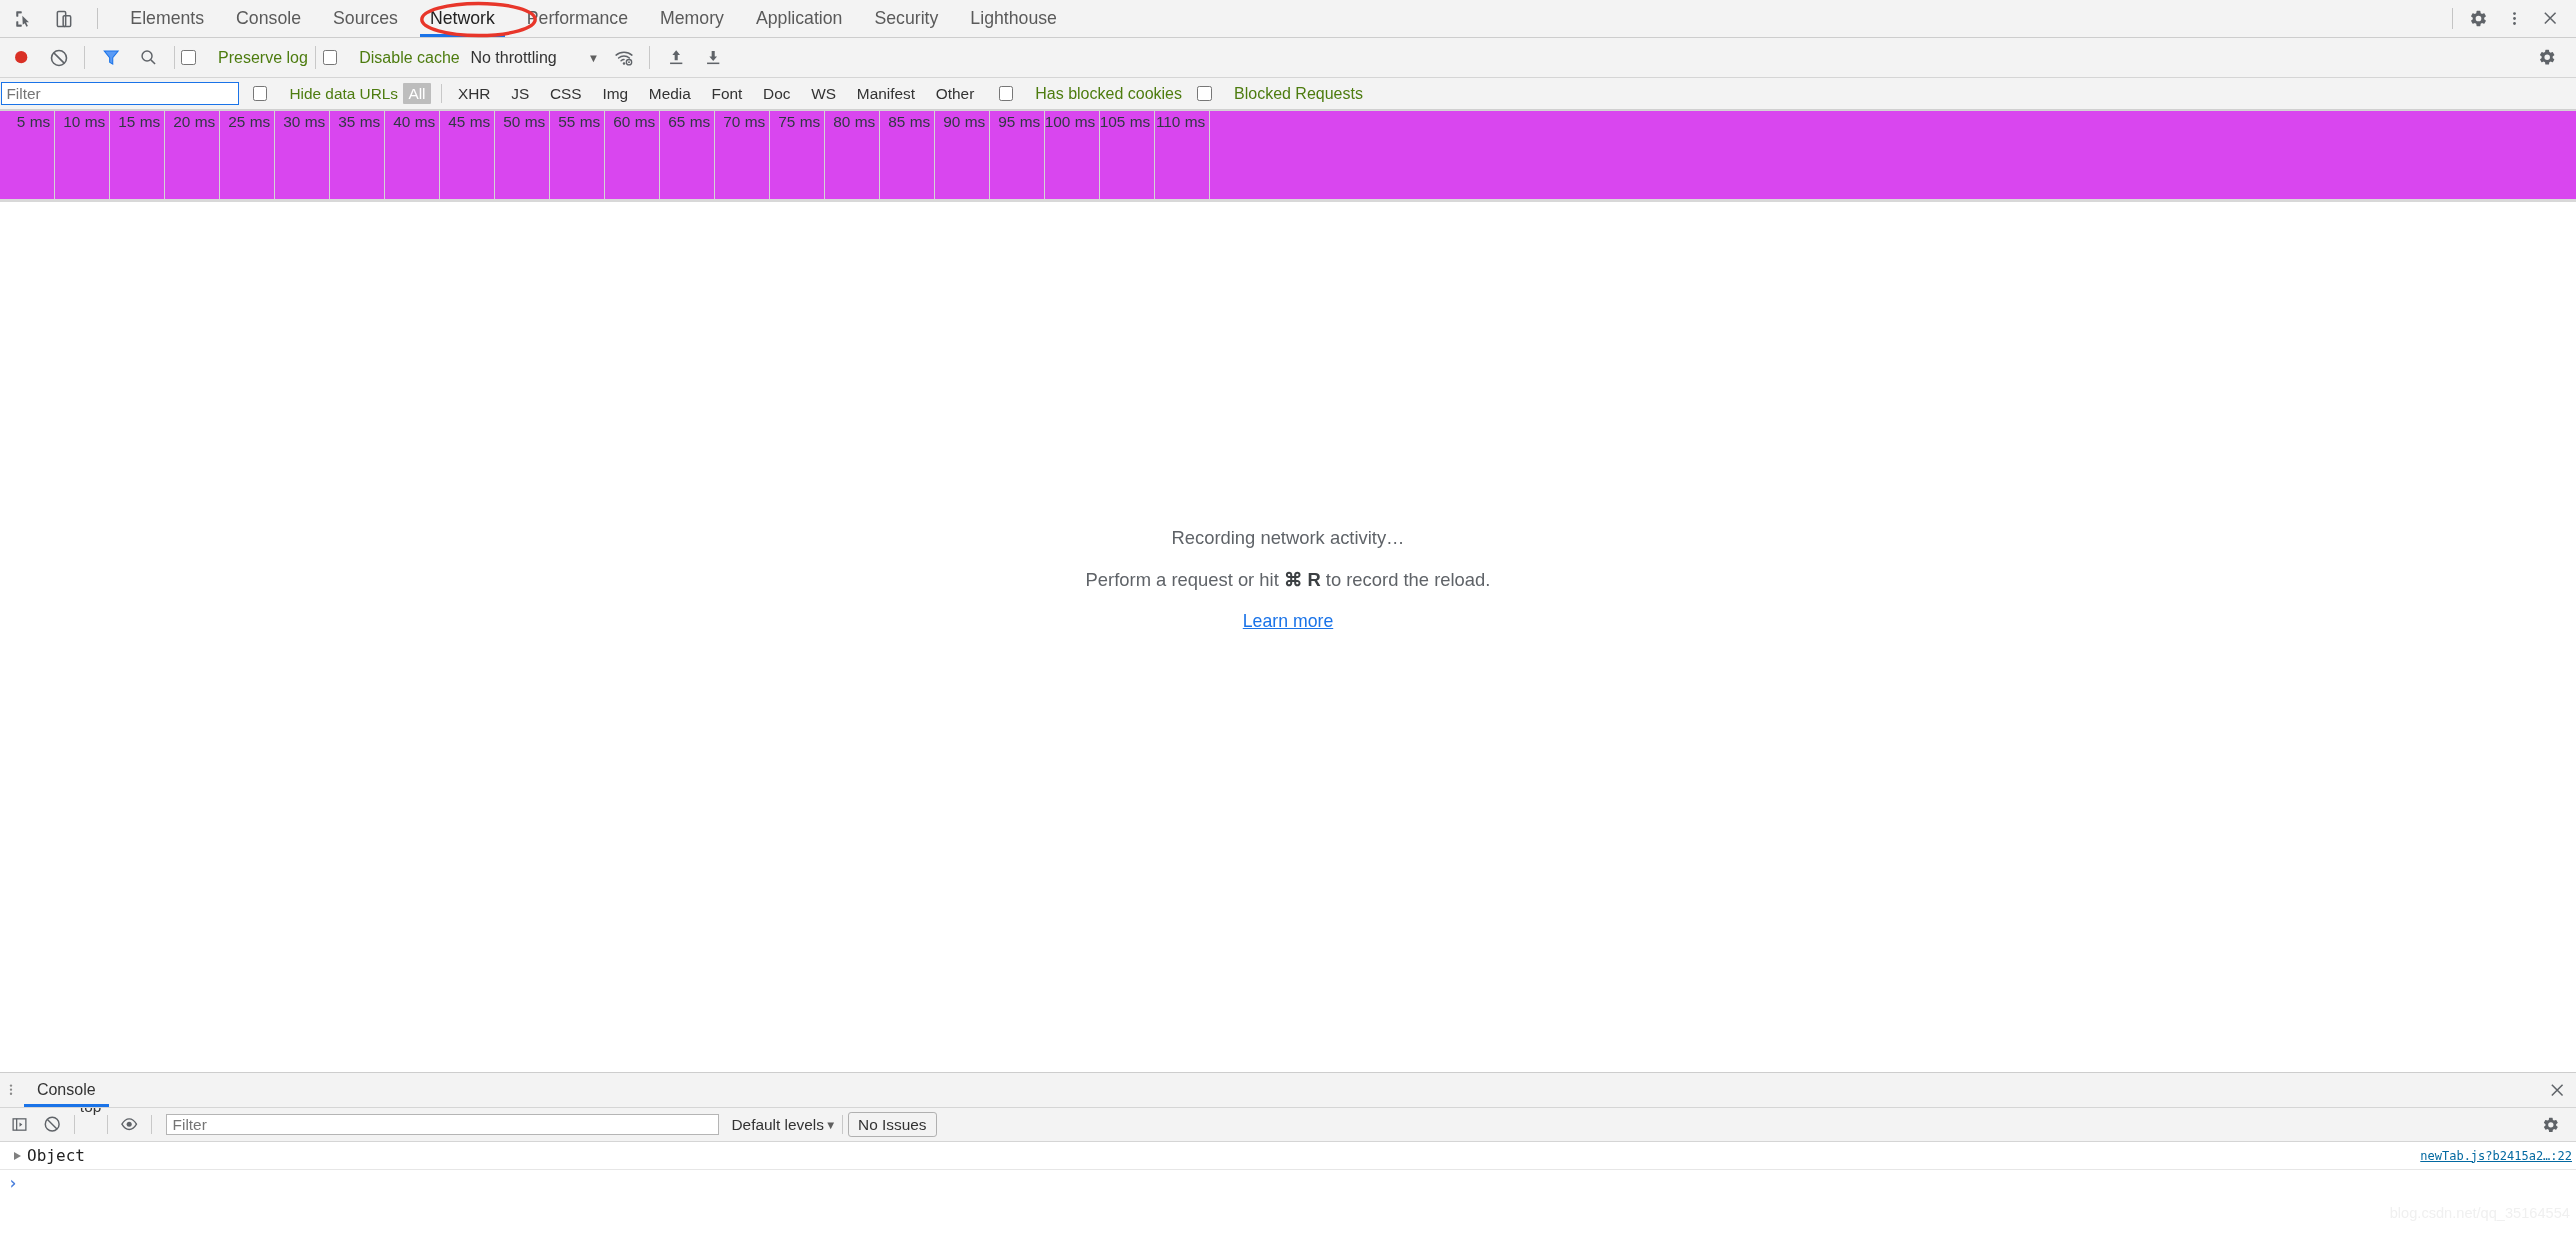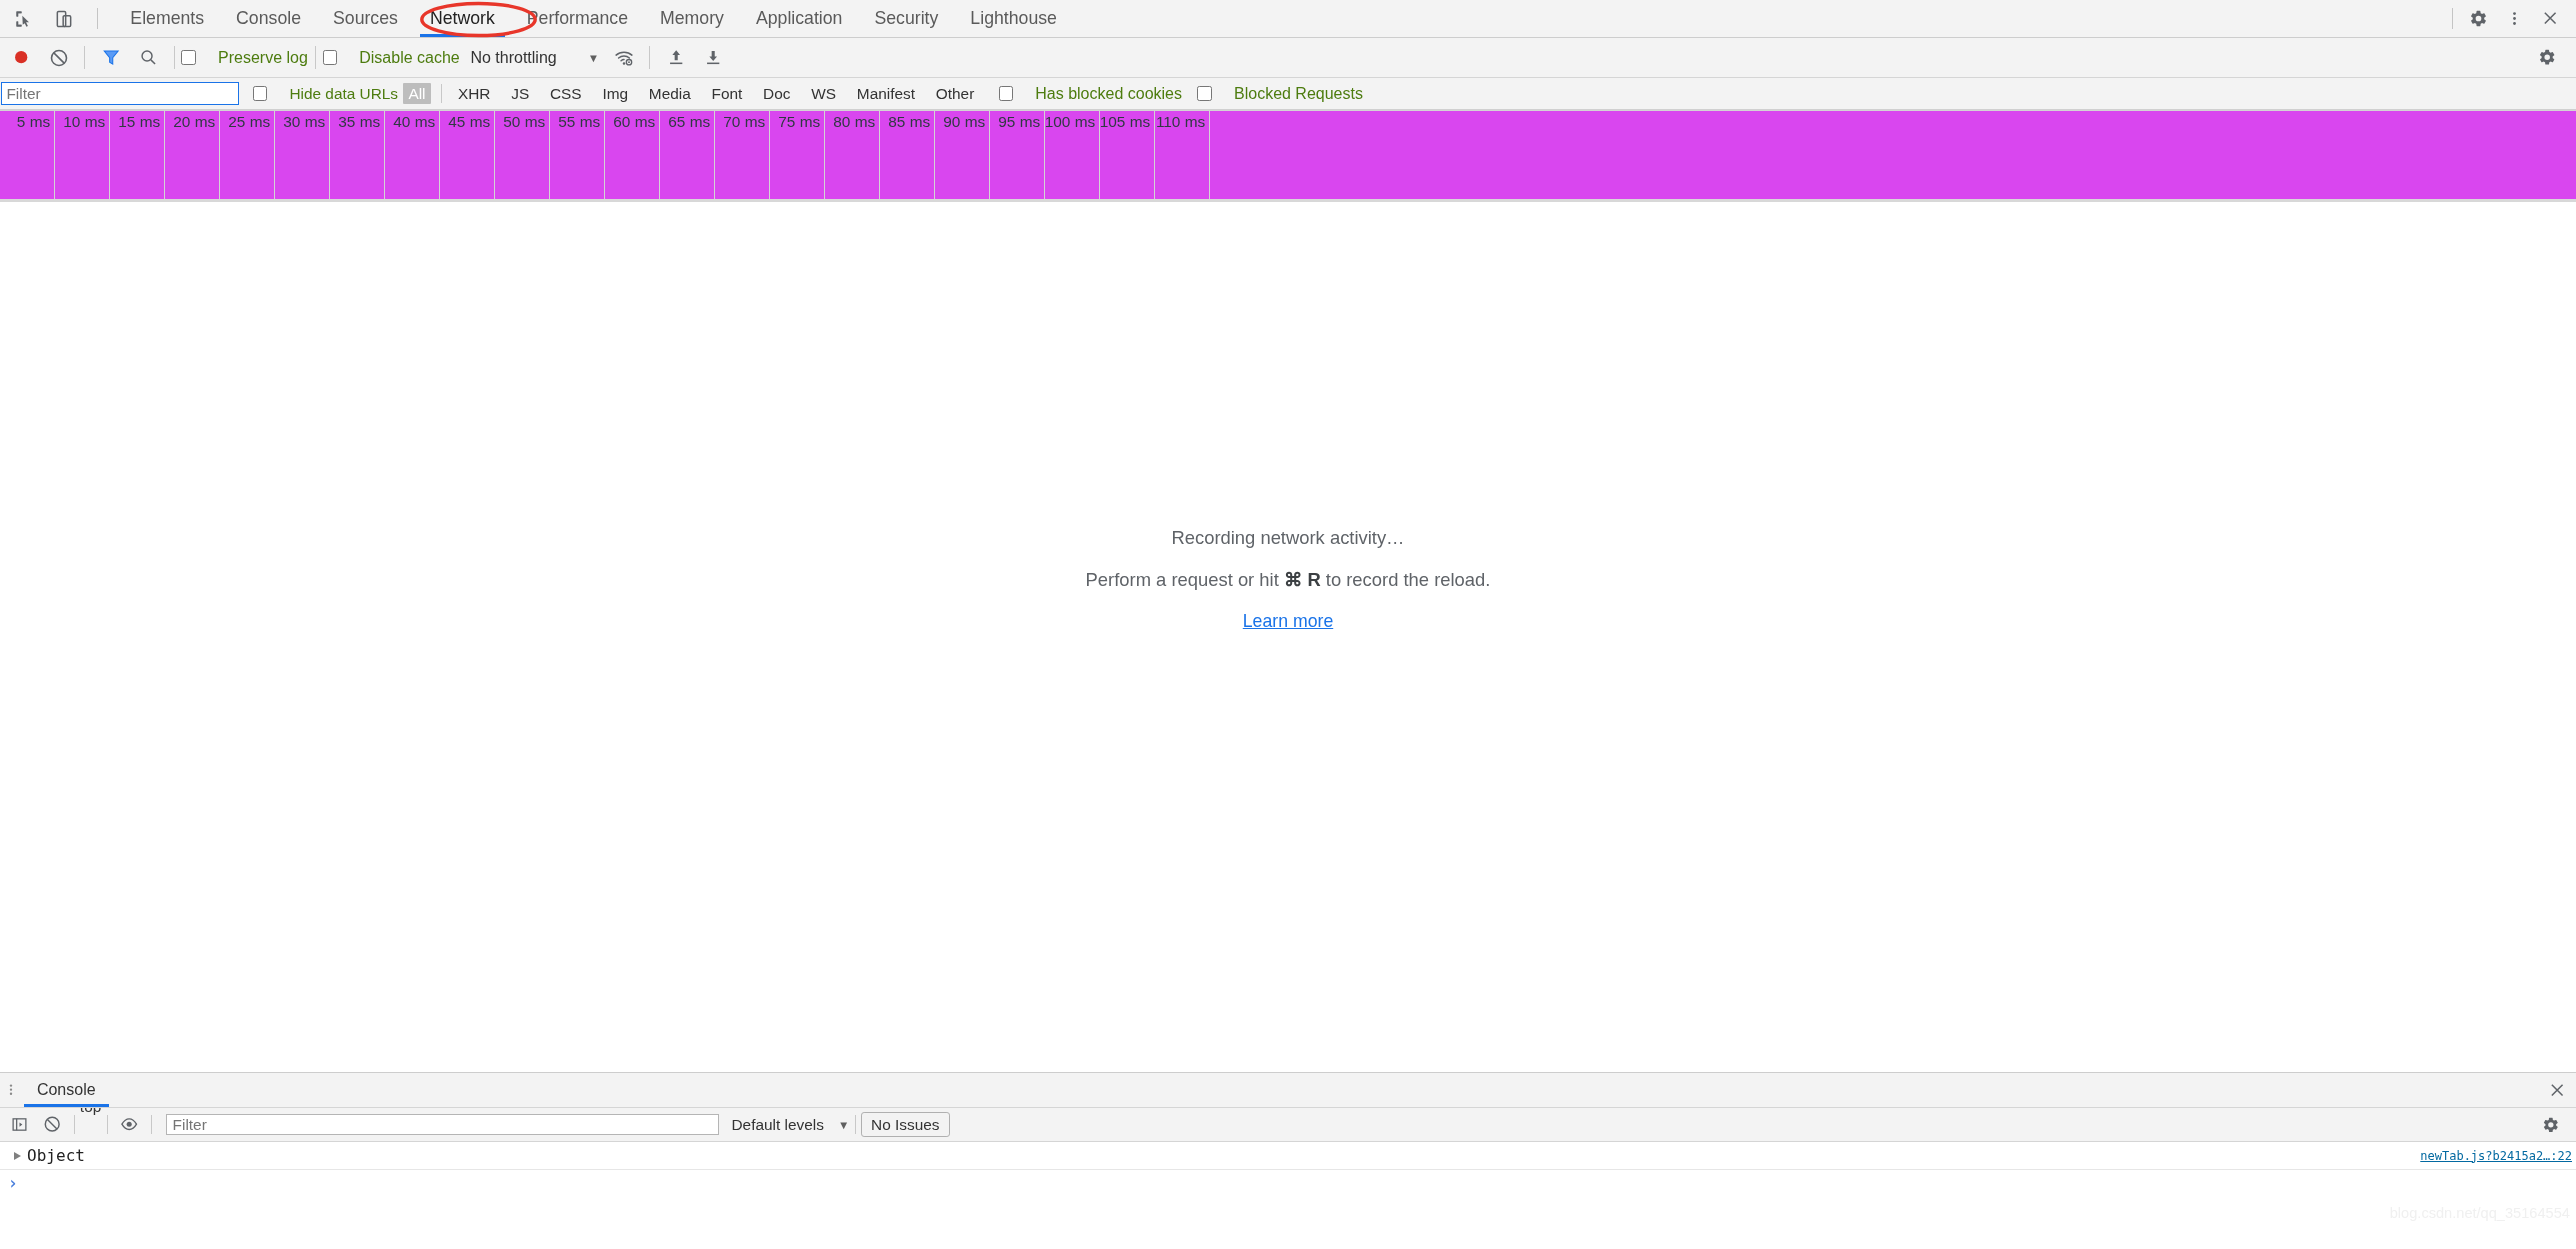--- a/index.html
+++ b/index.html
@@ -225,21 +225,21 @@
   }
   .console-filter {
     width: 553px; height: 21.5px;
     border: 0.8px solid #b5b5b5; background: #ffffff;
     font-size: 15.4px; color: #5a5a5a; padding: 0 5.4px;
     font-family: "Liberation Sans", sans-serif;
     outline: none; margin-left: 9.2px;
   }
   .console-filter::placeholder { color: #757575; opacity: 1; }
   .levels {
-    display: flex; align-items: center; gap: 14px;
+    display: flex; align-items: center; gap: 1px;
     font-size: 15.4px; color: #333333; margin-left: 12.3px; cursor: pointer;
   }
   .issues-btn {
     font-size: 15.4px; color: #333333;
     border: 0.8px solid #b0b0b0; border-radius: 3.1px;
     padding: 2.3px 9.2px; background: #f3f3f3;
     cursor: pointer; white-space: nowrap;
   }
   .ct-right { margin-left: auto; padding-right: 9.2px; display: flex; align-items: center; }
 

